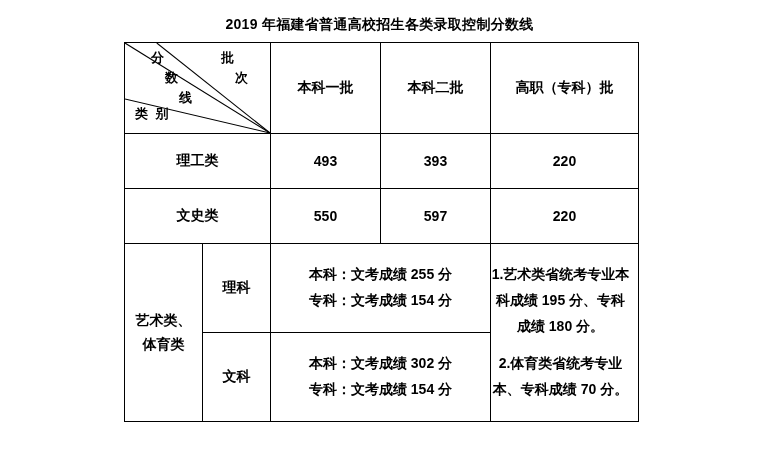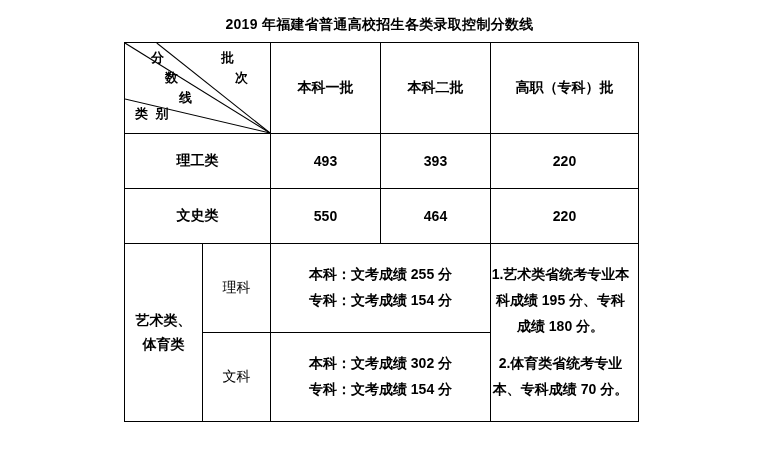--- a/index.html
+++ b/index.html
@@ -97,21 +97,21 @@
     font-weight: 700;
     margin-left: 15px;
   }
   .cell-art-label {
     font-size: 15px;
     font-weight: 700;
     line-height: 1.7;
   }
   .cell-sub-label {
     font-size: 15px;
-    font-weight: 400;
+    font-weight: 700;
   }
   .cell-detail {
     text-align: left;
     padding: 6px 0 6px 18px;
     font-size: 14px;
     font-weight: 700;
     line-height: 1.85;
   }
   .cell-note {
     text-align: left;
@@ -167,21 +167,21 @@
         <tr>
           <td colspan="2" class="row-type">理工类</td>
           <td class="row-score">493</td>
           <td class="row-score">393</td>
           <td class="row-score">220</td>
         </tr>
 
         <tr>
           <td colspan="2" class="row-type">文史类</td>
           <td class="row-score">550</td>
-          <td class="row-score">464</td>
+          <td class="row-score">597</td>
           <td class="row-score">220</td>
         </tr>
 
         <tr>
           <td rowspan="2" class="cell-art-label">
             <div>艺术类、</div>
             <div>体育类</div>
           </td>
           <td class="cell-sub-label h-art">理科</td>
           <td colspan="2" class="cell-detail h-art">

